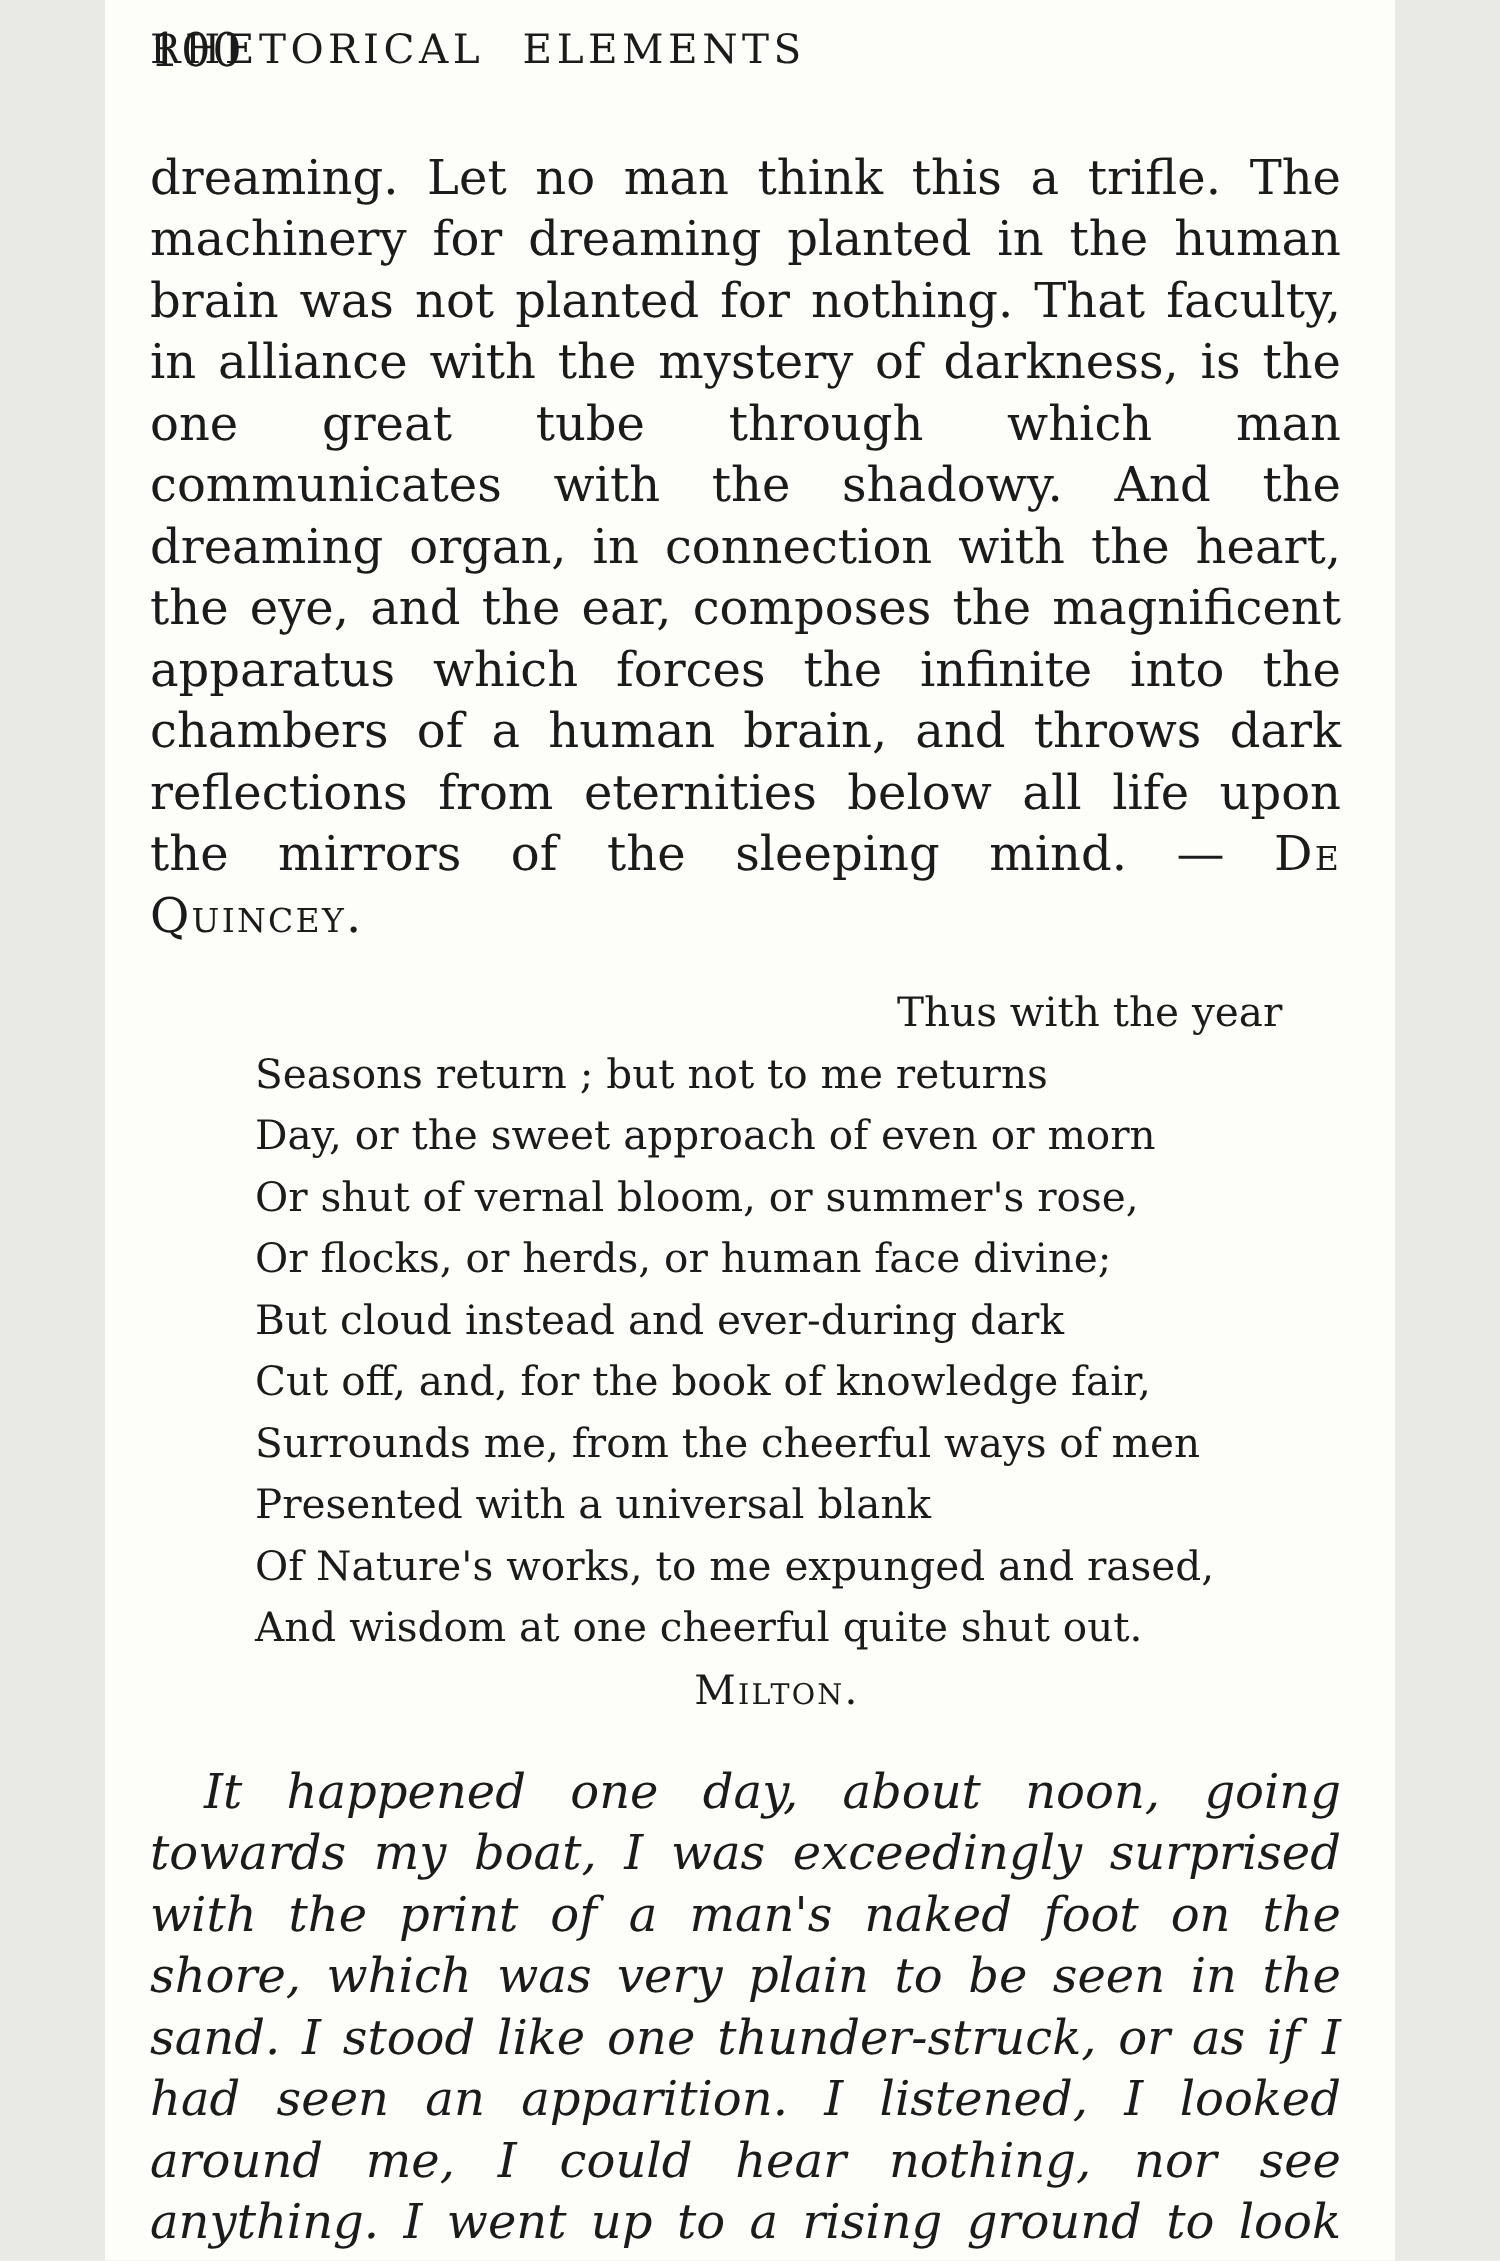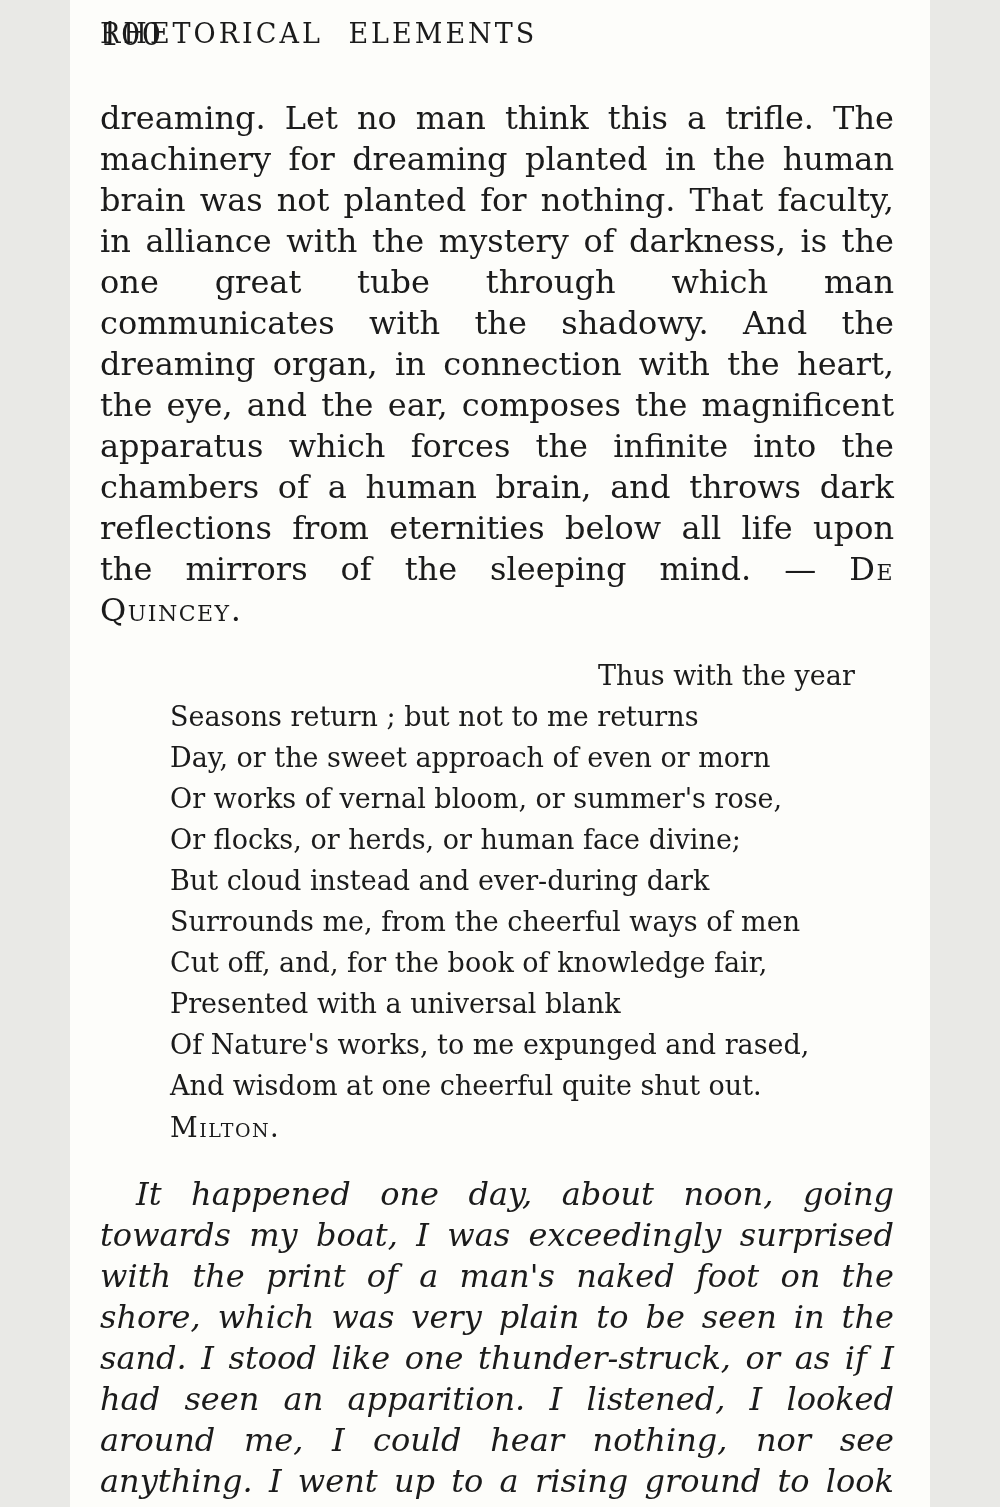--- a/index.html
+++ b/index.html
@@ -60,46 +60,46 @@
     font-size: 27px;
     line-height: 41px;
   }
   .poem-opening {
     margin-left: 428px;
   }
   .poem-line {
     white-space: nowrap;
   }
   .poem-attribution {
-    text-align: left;
+    text-align: center;
     padding-right: 28px;
     margin-top: 1px;
   }
 </style>
 </head>
 <body>
 
 <div class="page">
 
   <div class="header">
     <span class="page-number">100</span>
     <div class="running-title">RHETORICAL ELEMENTS</div>
   </div>
 
   <p class="para"><span>dreaming. Let no man think this a trifle. The machinery for dreaming planted in the human brain was not planted for nothing. That faculty, in alliance with the mystery of darkness, is the one great tube through which man communicates with the shadowy. And the dreaming organ, in connection with the heart, the eye, and the ear, composes the magnificent apparatus which forces the infinite into the chambers of a human brain, and throws dark reflections from eternities below all life upon the mirrors of the sleeping mind. — </span><span class="sc">De Quincey.</span></p>
 
   <div class="poem">
     <div class="poem-opening">Thus with the year</div>
     <div class="poem-line">Seasons return ; but not to me returns</div>
     <div class="poem-line">Day, or the sweet approach of even or morn</div>
-    <div class="poem-line">Or works of vernal bloom, or summer's rose,</div>
+    <div class="poem-line">Or shut of vernal bloom, or summer's rose,</div>
     <div class="poem-line">Or flocks, or herds, or human face divine;</div>
     <div class="poem-line">But cloud instead and ever-during dark</div>
+    <div class="poem-line">Cut off, and, for the book of knowledge fair,</div>
     <div class="poem-line">Surrounds me, from the cheerful ways of men</div>
-    <div class="poem-line">Cut off, and, for the book of knowledge fair,</div>
     <div class="poem-line">Presented with a universal blank</div>
     <div class="poem-line">Of Nature's works, to me expunged and rased,</div>
     <div class="poem-line">And wisdom at one cheerful quite shut out.</div>
     <div class="poem-attribution sc">Milton.</div>
   </div>
 
   <p class="para para-indent"><span>It happened one day, about noon, going towards my boat, I was exceedingly surprised with the print of a man's naked foot on the shore, which was very plain to be seen in the sand. I stood like one thunder-struck, or as if I had seen an apparition. I listened, I looked around me, I could hear nothing, nor see anything. I went up to a rising ground to look farther. I went up the shore, and down the shore, but it was all one, I could see no other impressions but that one. I went to it again to see if there were any more, and to observe if it might not be my fancy; but there was no room for that, for there was exactly the very print of a foot, toes, heel, and every part of a foot. How it came thither I knew not, nor could in the least imagine. — </span><span class="sc">Defoe.</span></p>
 
 </div>
 

